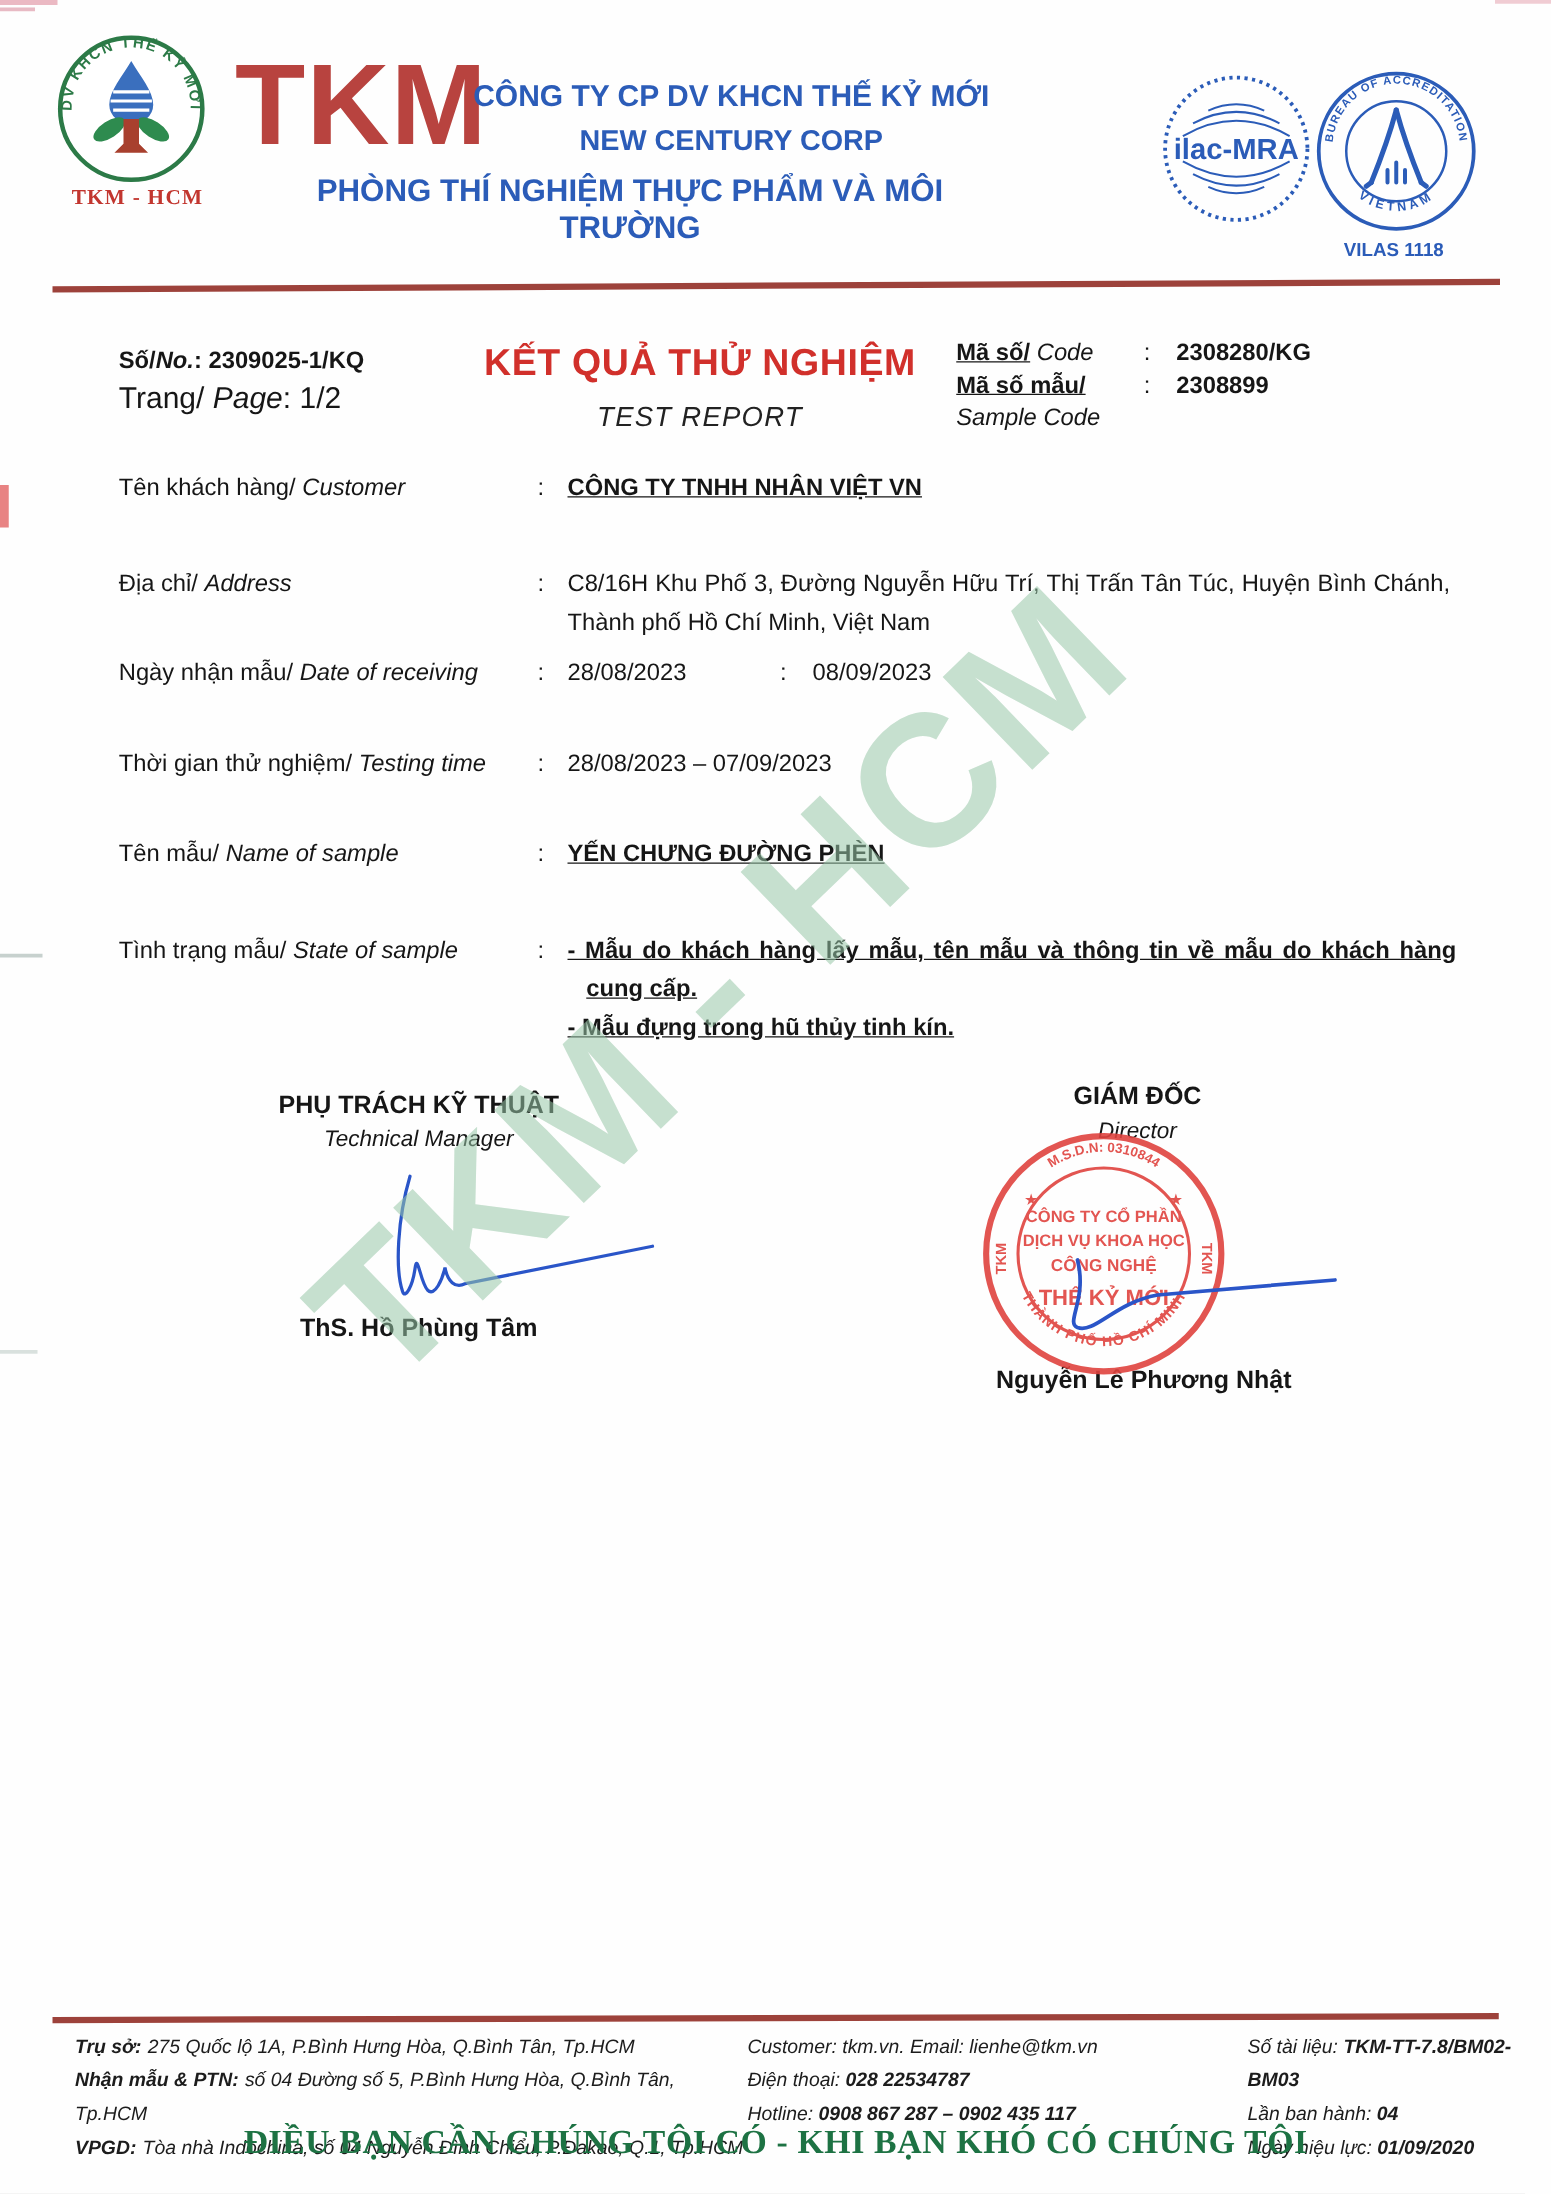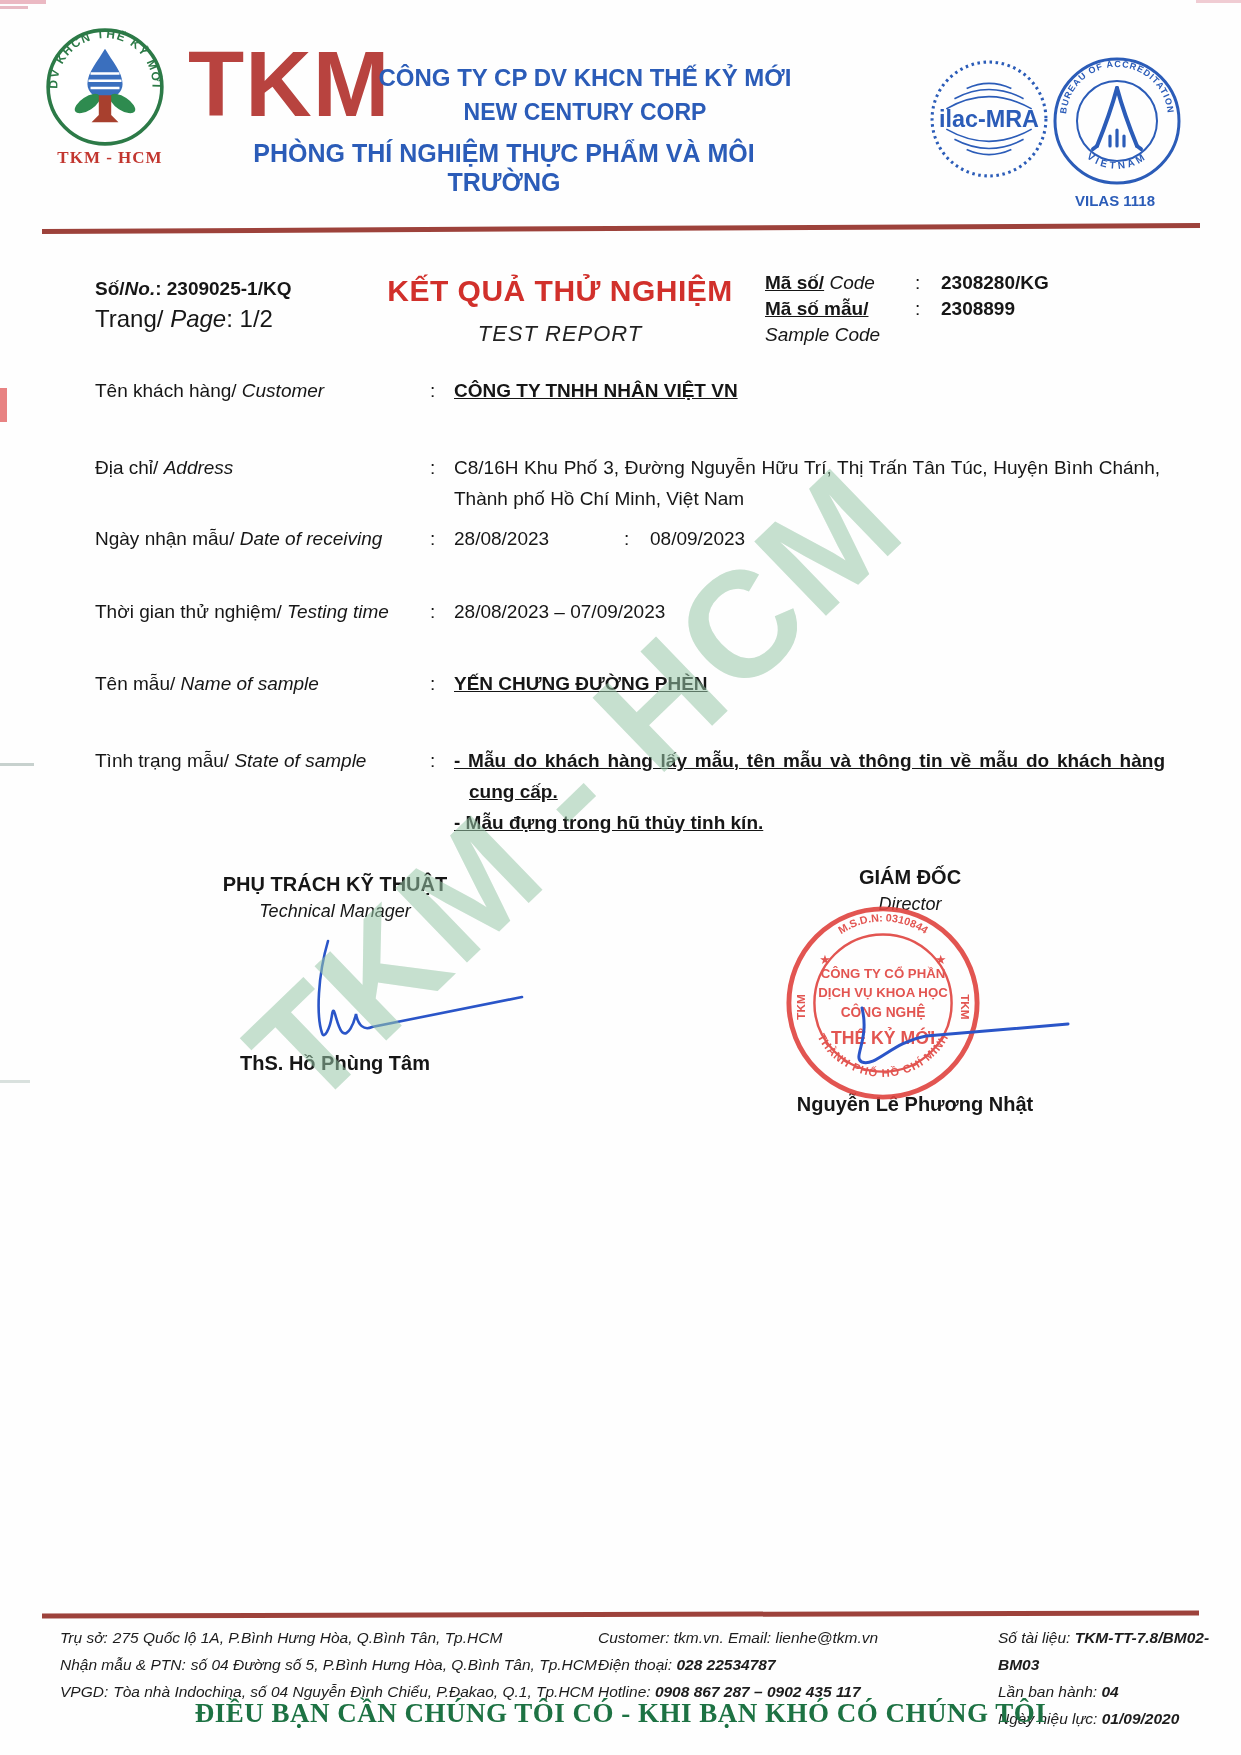--- a/index.html
+++ b/index.html
@@ -37,21 +37,21 @@
   .hang{padding-left:15px;text-indent:-15px;max-width:706px;text-align:justify;}
   
   .sig-title{font-size:20px;font-weight:bold;text-align:center;}
   .sig-sub{font-size:18px;font-style:italic;text-align:center;}
   .sig-name{font-size:20px;font-weight:bold;text-align:center;}
   
   .watermark{left:100px;top:700px;width:950px;text-align:center;font-size:150px;font-weight:bold;
              color:rgba(151,198,168,.55);transform:rotate(-44deg);letter-spacing:4px;z-index:40;pointer-events:none;white-space:nowrap;}
   
   .fcols{font-size:15.5px;font-style:italic;line-height:27px;color:#1c1c1c;}
-  .flab{font-weight:normal;margin-right:5px;text-align:right;}
+  .flab{font-weight:bold;margin-right:5px;text-align:right;}
   .fval-b{font-weight:bold;}
   .slogan{left:0;top:1698px;width:1241px;text-align:center;font-family:"Liberation Serif",serif;
           font-weight:bold;font-size:27px;color:#1d7243;letter-spacing:.5px;}
   .artifact{position:absolute;}
   svg{display:block;}
 </style>
 </head>
 <body>
 
 <div class="page">

